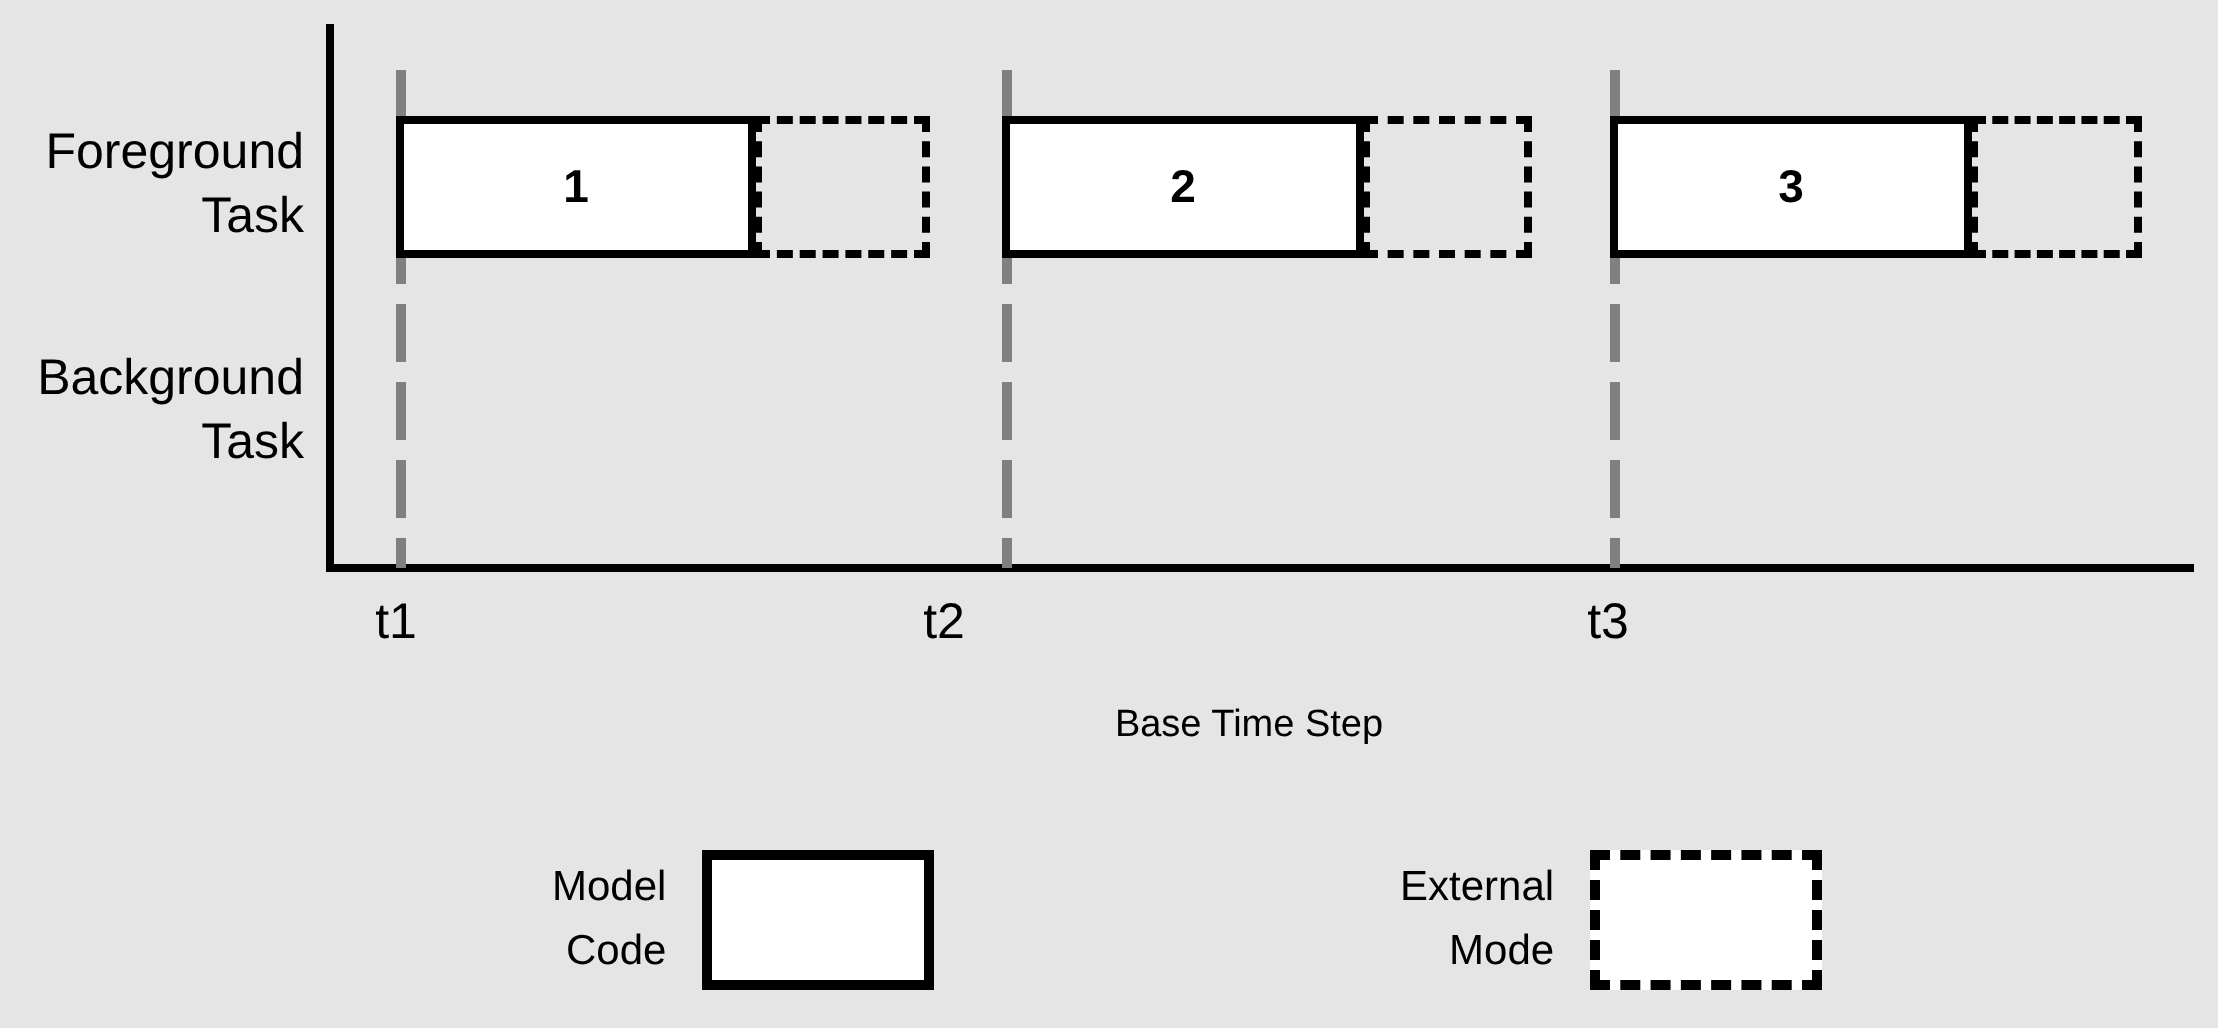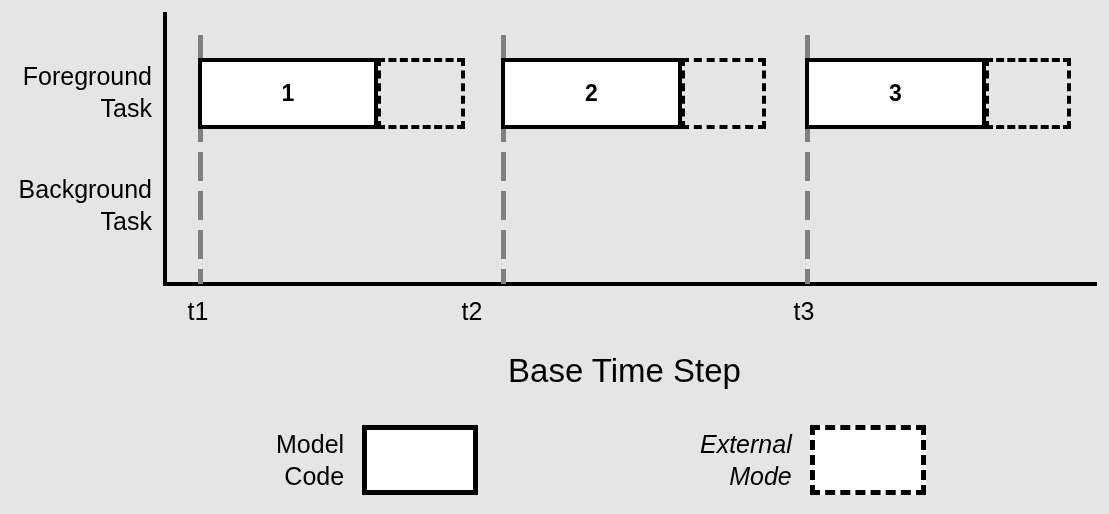--- a/index.html
+++ b/index.html
@@ -105,33 +105,33 @@
     color: #000000;
   }
 
   
   .axis-title {
     position: absolute;
     top: 352px;
     left: 0;
     width: 1109px;
     text-align: center;
-    font-size: 33px;
+    font-size: 19px;
     color: #000000;
   }
   .axis-title span { position: relative; left: 70px; }
 
   
   .legend-item {
     position: absolute;
     display: flex;
     align-items: center;
   }
   .legend-text {
-    font-size: 25px;
+    font-size: 21px;
     line-height: 32px;
     text-align: right;
     color: #000000;
     white-space: pre-line;
     margin-right: 18px;
   }
   .legend-swatch {
     width: 116px;
     height: 70px;
     box-sizing: border-box;
@@ -179,19 +179,19 @@
   <div class="axis-title">
     <span>Base Time Step</span>
   </div>
 
   <div class="legend-item" style="left:276px; top:425px;">
     <div class="legend-text">Model
 Code</div>
     <div class="legend-swatch solid"></div>
   </div>
 
-  <div class="legend-item" style="left:700px; top:425px;font-style:italic;">
+  <div class="legend-item" style="left:700px; top:425px;">
     <div class="legend-text">External
 Mode</div>
     <div class="legend-swatch dashed"></div>
   </div>
 
 </div>
 
 </body></html>

